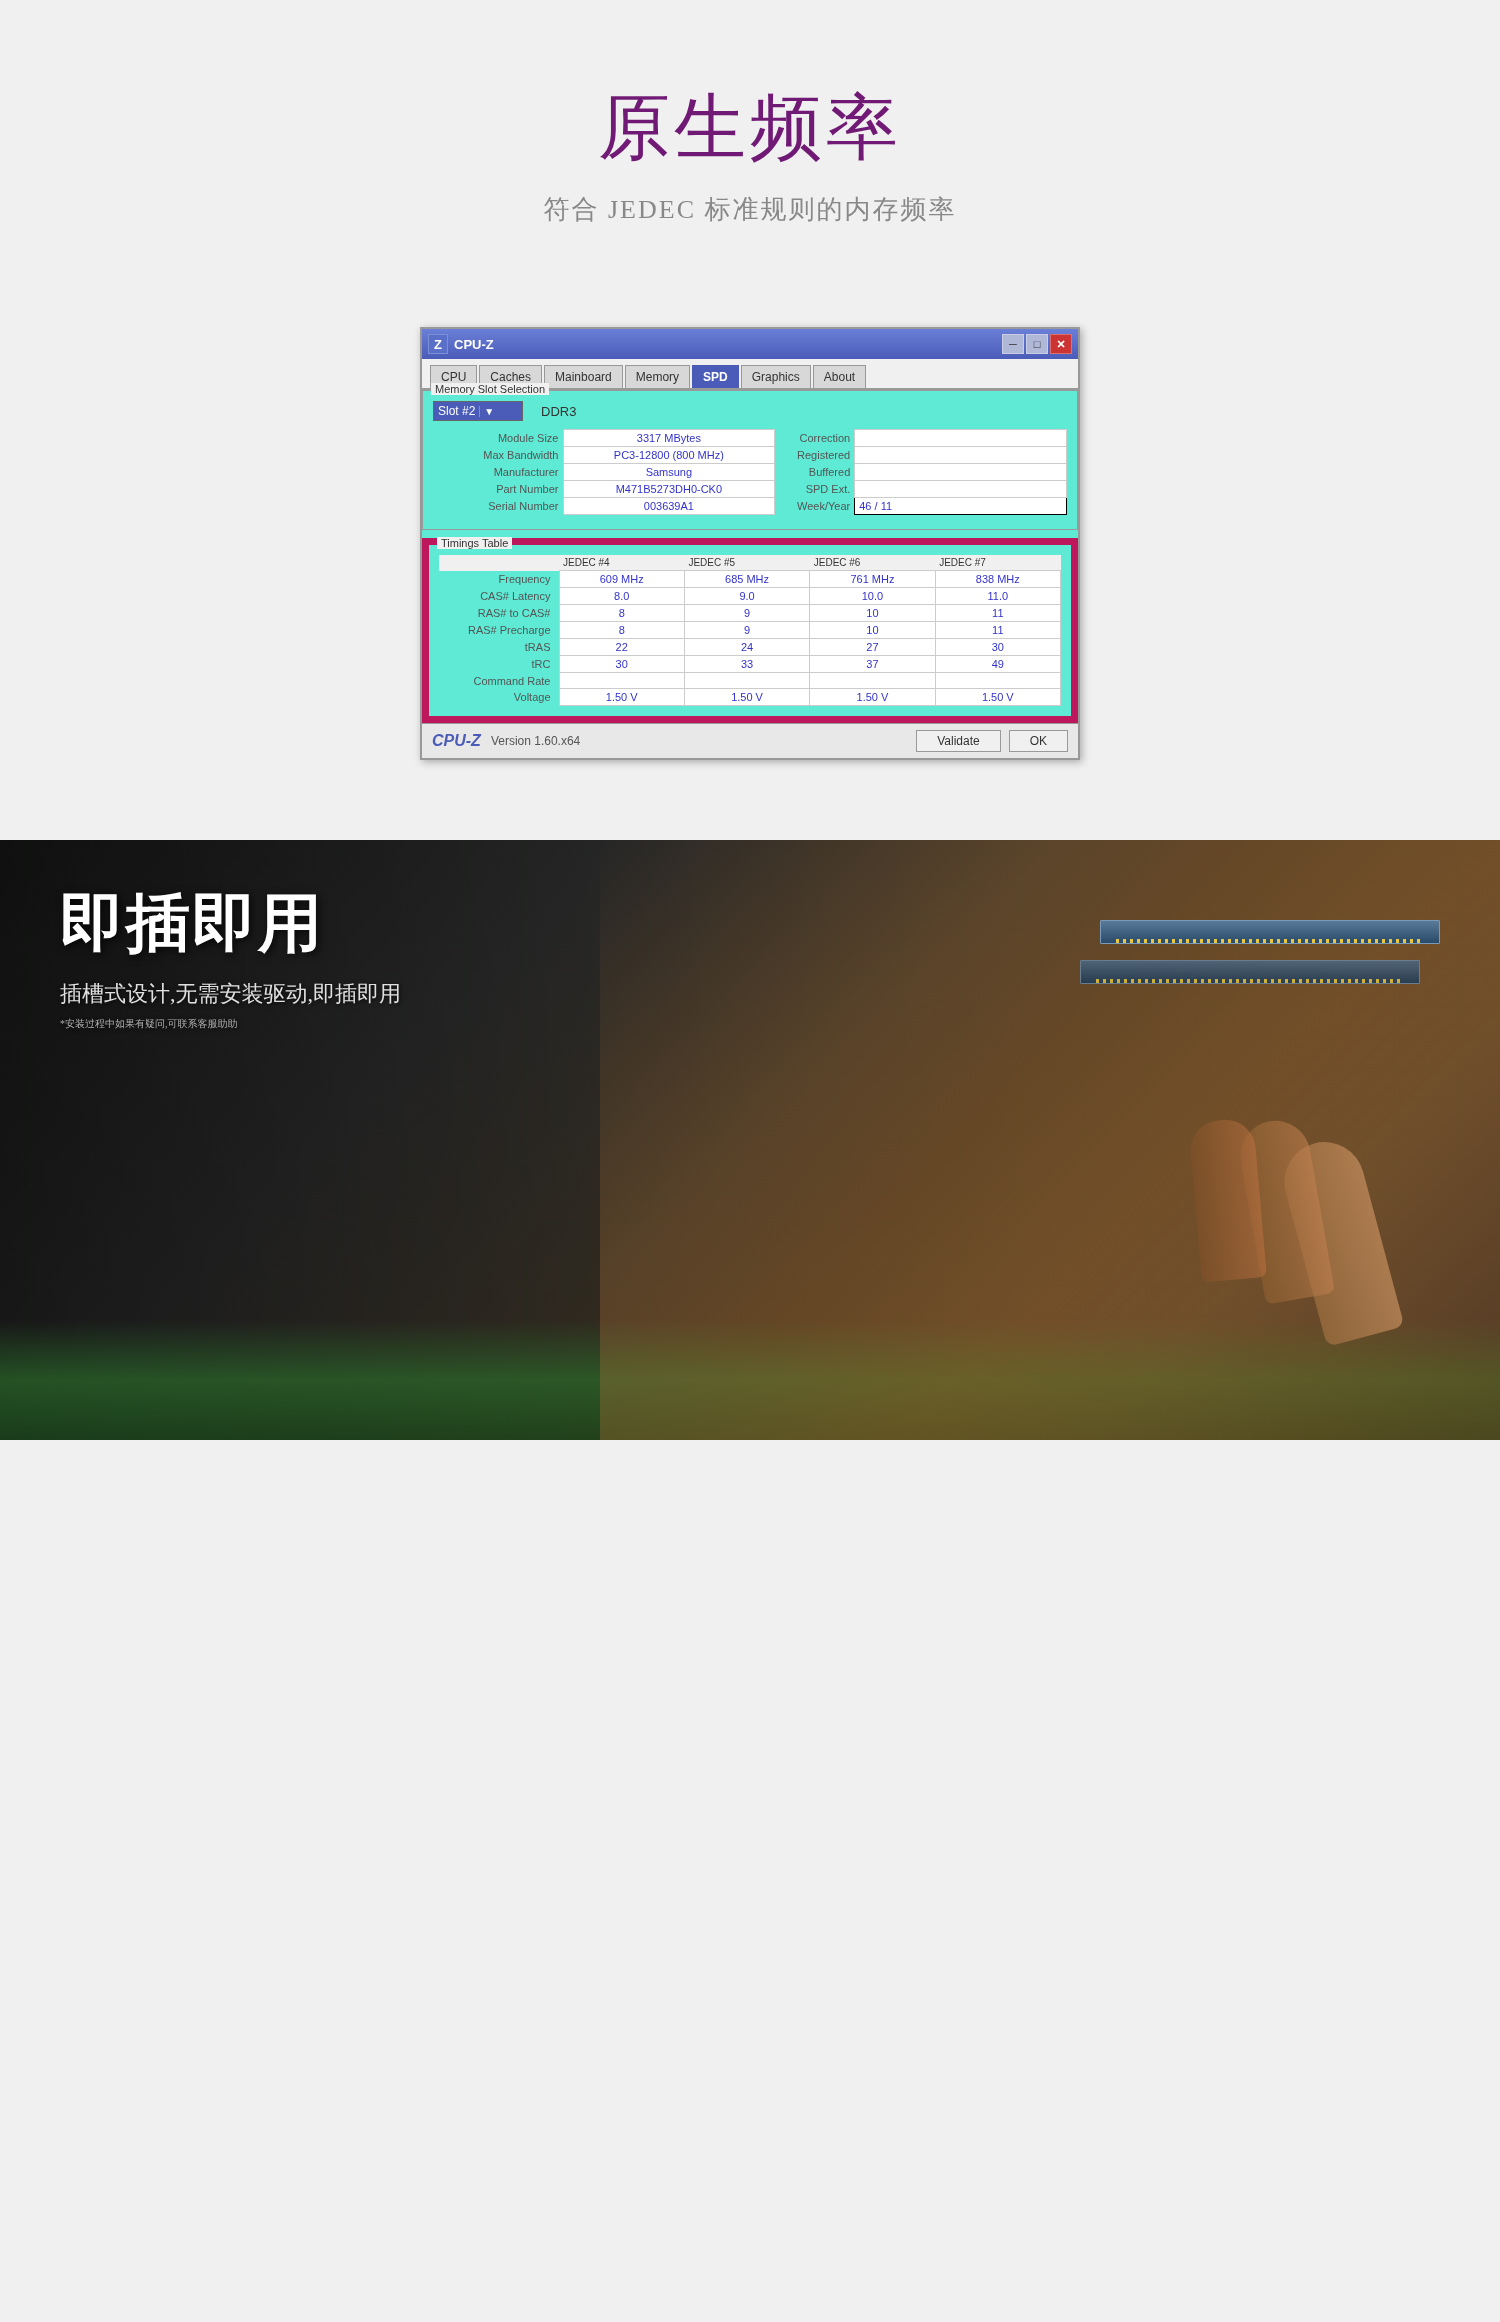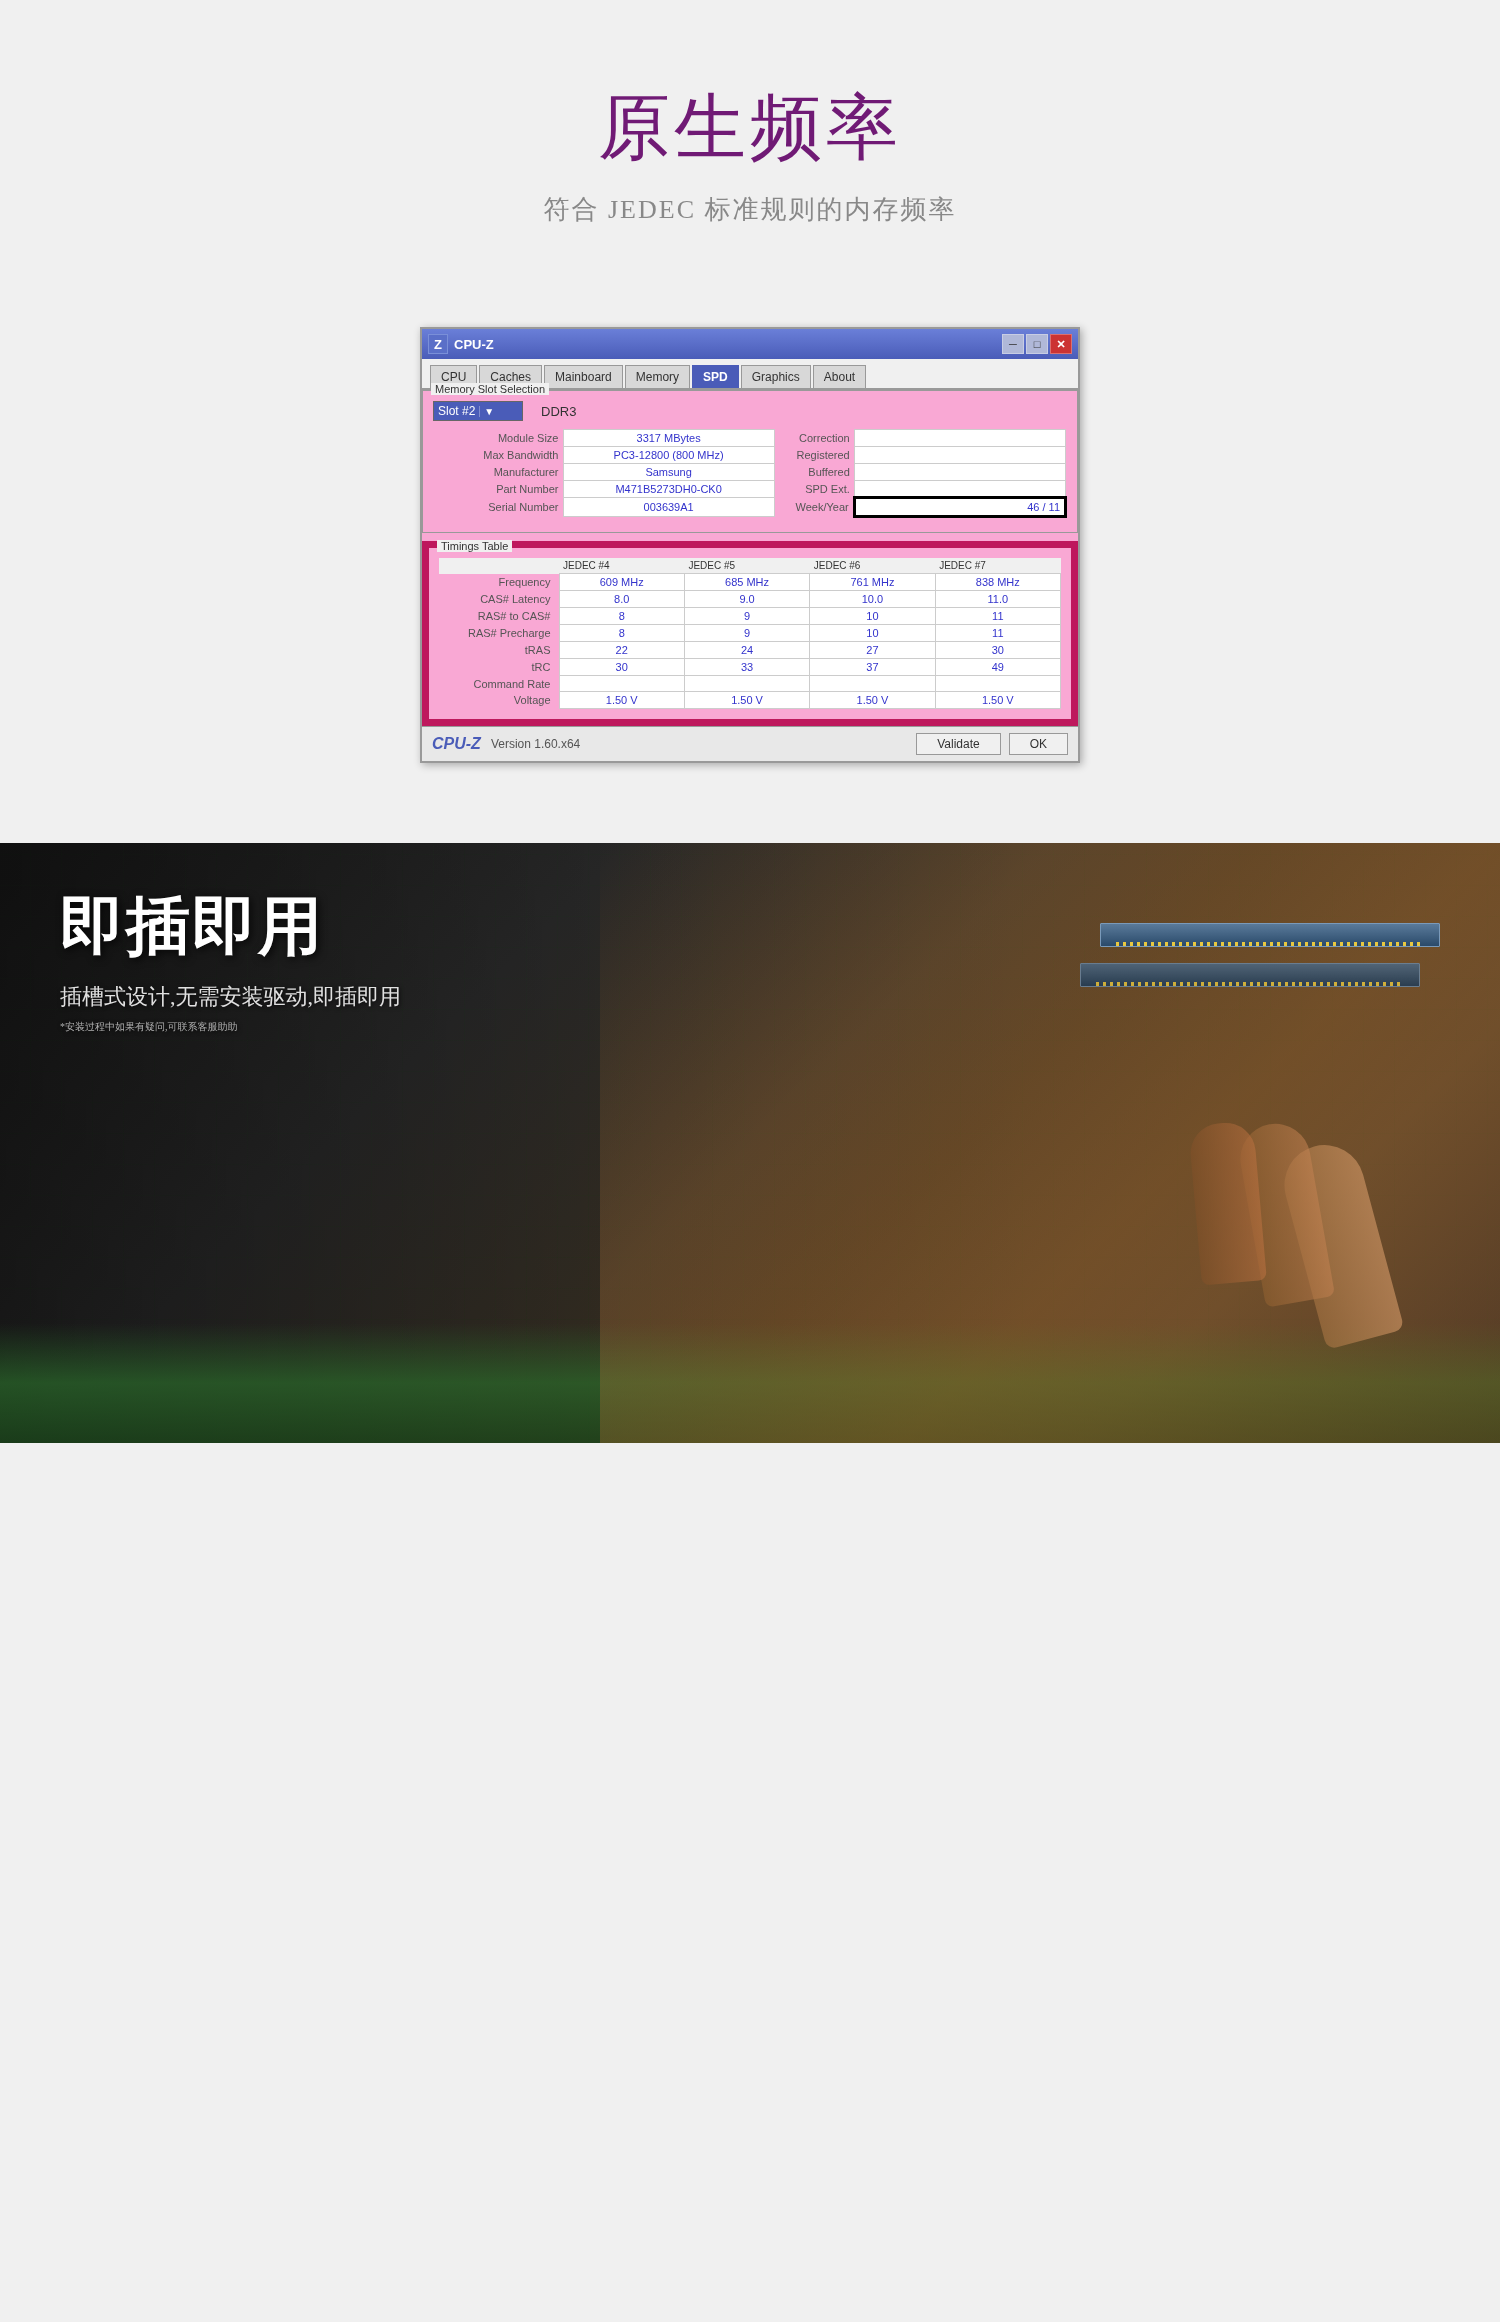--- a/index.html
+++ b/index.html
@@ -119,21 +119,21 @@
     }
     .tab.active {
       background: #4a5cb8;
       color: white;
       font-weight: bold;
       border-color: #4a5cb8;
     }
 
     
     .window-body {
-      background: #f9a8d4;
+      background: #5eead4;
     }
 
     
     .group-box {
       border: 1px solid #999;
       padding: 6px 10px 10px;
       margin-bottom: 8px;
       position: relative;
     }
     .group-label {
@@ -427,21 +427,21 @@
           <tr>
             <td class="label-col">Part Number</td>
             <td class="value-col">M471B5273DH0-CK0</td>
             <td class="right-label">SPD Ext.</td>
             <td class="right-value"></td>
           </tr>
           <tr>
             <td class="label-col">Serial Number</td>
             <td class="value-col">003639A1</td>
             <td class="right-label">Week/Year</td>
-            <td class="value-col" style="color:#3333cc;border:3px solid #000000;background:white;text-align:right;">46 / 11</td>
+            <td class="value-col" style="color:#3333cc;border:1px solid #000000;background:white;text-align:left;">46 / 11</td>
           </tr>
         </tbody>
           </table>
       </div>
 
       <div class="timings-group">
         <span class="timings-label">Timings Table</span>
 
         <table class="timings-table">
           <thead>

